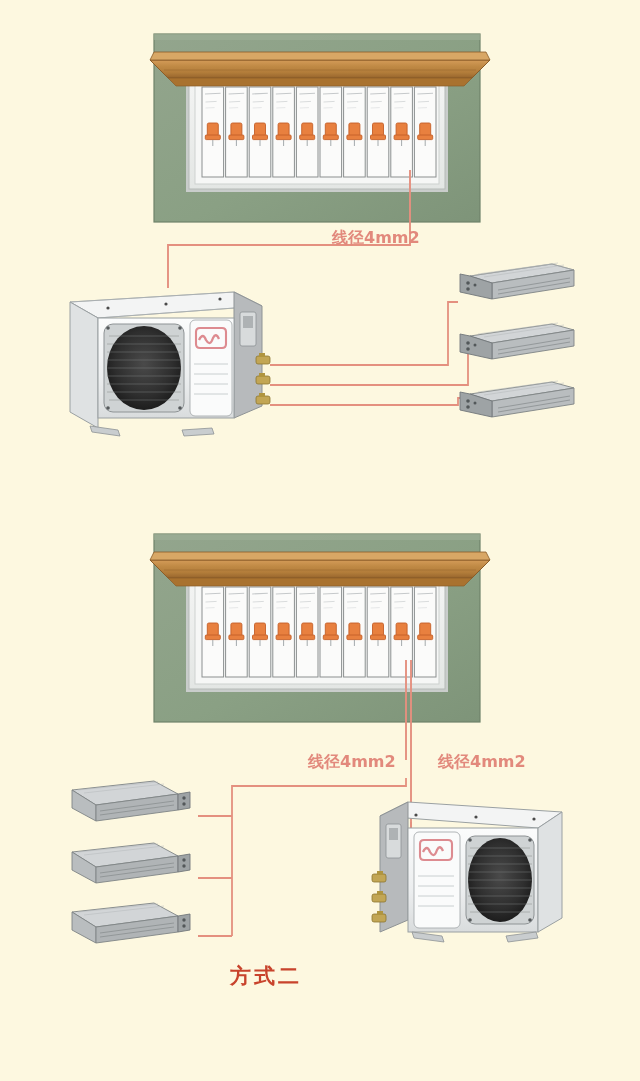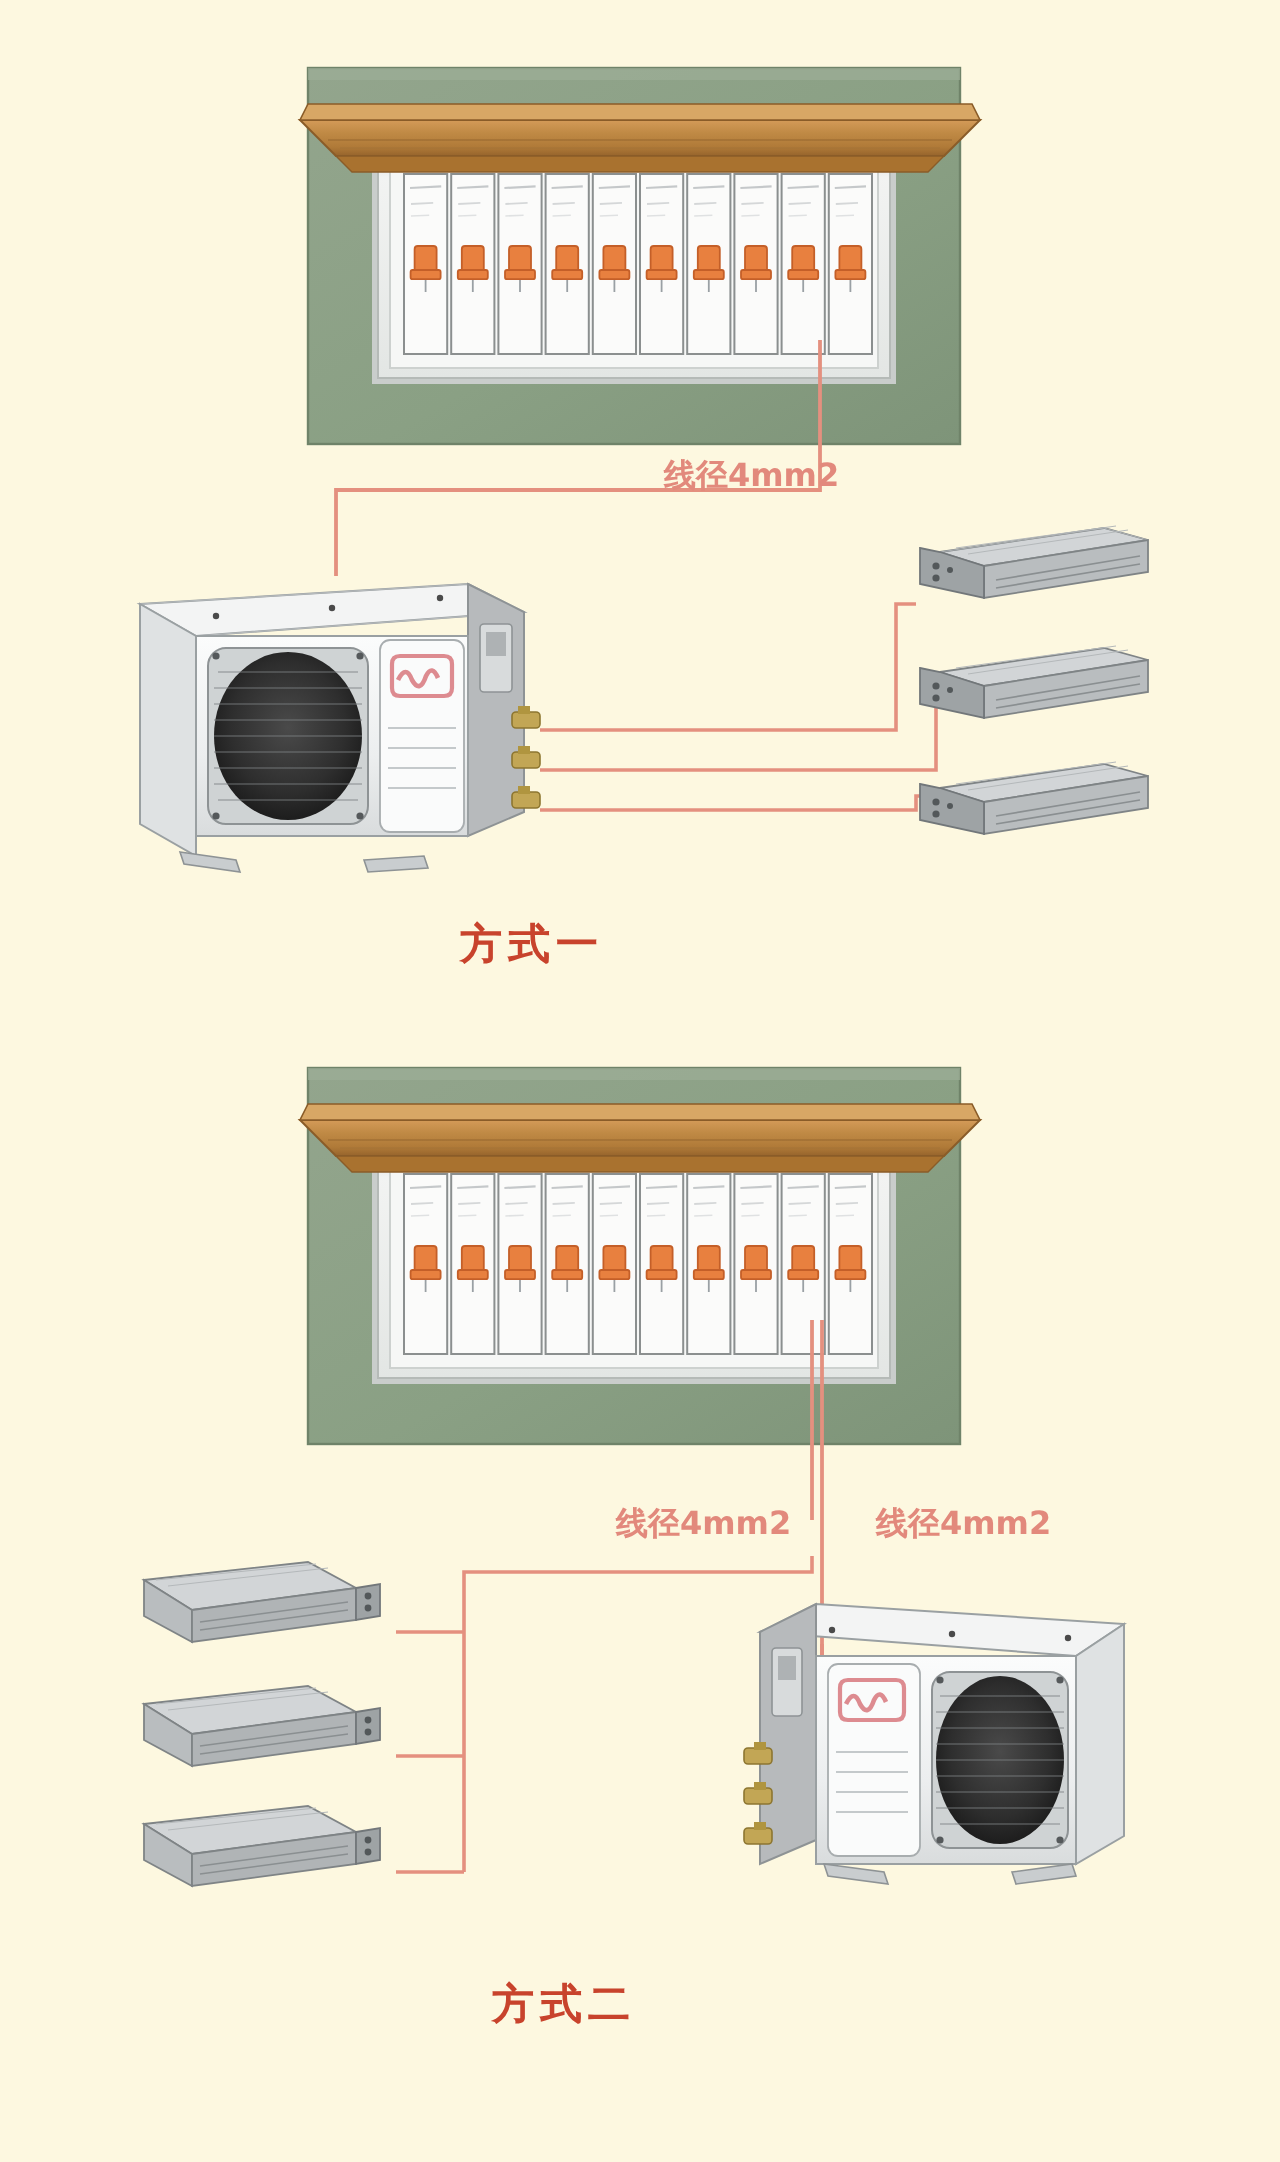--- a/index.html
+++ b/index.html
@@ -315,21 +315,20 @@
           <line x1="50" y1="28" x2="122" y2="16"></line>
             <line x1="50" y1="32" x2="122" y2="20"></line>
         </g>
         <polygon points="12,12 22,14 44,21 44,37 12,30" fill="#9ea3a5" stroke="#72777a" stroke-width=".9"></polygon>
         <circle cx="20" cy="21" r="1.8" fill="#53585a"></circle>
           <circle cx="20" cy="27" r="1.8" fill="#53585a"></circle>
         <circle cx="27" cy="23" r="1.5" fill="#53585a"></circle>
       </g>
     </svg>
 
-    <div class="caption" style="top:458px;">方式一</div>
   </div>
 
   <div class="diagram" id="diagram-2">
 
     <svg class="abs" style="left:150px;top:18px;" width="340" height="200">
       <defs>
         <linearGradient id="woodg2" x1="0" y1="0" x2="0" y2="1">
           <stop offset="0%" stop-color="#d49b58"></stop>
           <stop offset="35%" stop-color="#c08a45"></stop>
           <stop offset="75%" stop-color="#b07a38"></stop>
@@ -608,15 +607,15 @@
         <circle cx="120" cy="50" r="1.8" fill="#55595b"></circle>
           <circle cx="180" cy="50" r="1.8" fill="#55595b"></circle>
         <circle cx="120" cy="130" r="1.8" fill="#55595b"></circle>
           <circle cx="180" cy="130" r="1.8" fill="#55595b"></circle>
       </g>
 
       <polygon points="62,142 92,146 94,152 64,148" fill="#c9cdcf" stroke="#8e9395" stroke-width=".8"></polygon>
       <polygon points="156,146 186,142 188,148 158,152" fill="#c9cdcf" stroke="#8e9395" stroke-width=".8"></polygon>
     </svg>
 
-    <div class="caption" style="top:476px;padding-left:16px;">方式二</div>
+    <div class="caption" style="top:450px;">方式二</div>
   </div>
 </div>
 
 </body></html>

